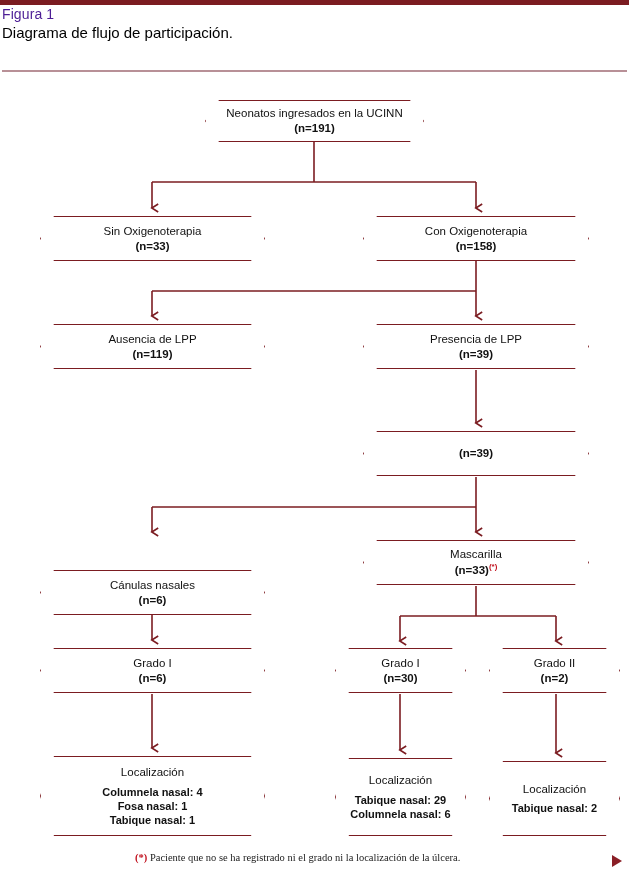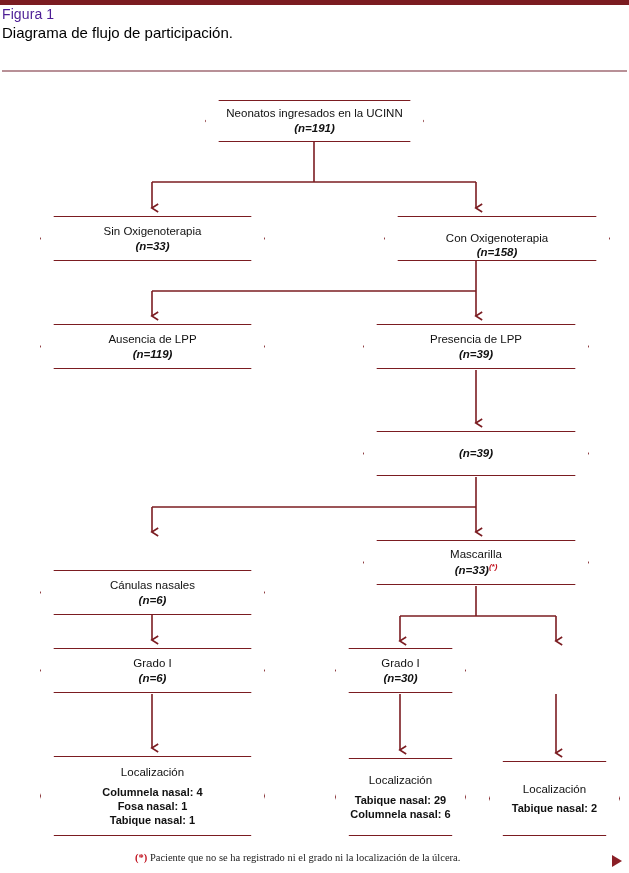--- a/index.html
+++ b/index.html
@@ -52,21 +52,20 @@
     text-align:center;
     line-height:1.28;
   }
   .node-title{
     font-size:11.5px;font-weight:400;color:#111111;
     white-space:nowrap;
   }
   .node-count{
     font-size:11.5px;font-weight:700;color:#111111;
     white-space:nowrap;
-    font-style:italic;
   }
   .node-line{
     font-size:11px;font-weight:700;color:#111111;
     white-space:nowrap;
   }
   .node-loc-title{
     font-size:11.5px;font-weight:400;color:#111111;
     white-space:nowrap;margin-bottom:5px;
   }
   .sup-star{
@@ -142,21 +141,21 @@
   <div class="node" style="left:205px;top:100px;width:219px;height:42px;">
     <div class="node-title">Neonatos ingresados en la UCINN</div>
     <div class="node-count">(n=191)</div>
   </div>
 
   <div class="node" style="left:40px;top:216px;width:225px;height:45px;">
     <div class="node-title">Sin Oxigenoterapia</div>
     <div class="node-count">(n=33)</div>
   </div>
 
-  <div class="node" style="left:384px;top:216px;width:226px;height:45px;justify-content:flex-end;">
+  <div class="node" style="left:363px;top:216px;width:226px;height:45px;">
     <div class="node-title">Con Oxigenoterapia</div>
     <div class="node-count">(n=158)</div>
   </div>
 
   <div class="node" style="left:40px;top:324px;width:225px;height:45px;">
     <div class="node-title">Ausencia de LPP</div>
     <div class="node-count">(n=119)</div>
   </div>
 
   <div class="node" style="left:363px;top:324px;width:226px;height:45px;">
@@ -181,20 +180,24 @@
   <div class="node" style="left:40px;top:648px;width:225px;height:45px;">
     <div class="node-title">Grado I</div>
     <div class="node-count">(n=6)</div>
   </div>
 
   <div class="node" style="left:335px;top:648px;width:131px;height:45px;">
     <div class="node-title">Grado I</div>
     <div class="node-count">(n=30)</div>
   </div>
 
+  <div class="node" style="left:489px;top:648px;width:131px;height:45px;">
+    <div class="node-title">Grado II</div>
+    <div class="node-count">(n=2)</div>
+  </div>
 
   <div class="node" style="left:40px;top:756px;width:225px;height:80px;">
     <div class="node-loc-title">Localización</div>
     <div class="node-line">Columnela nasal: 4</div>
     <div class="node-line">Fosa nasal: 1</div>
     <div class="node-line">Tabique nasal: 1</div>
   </div>
 
   <div class="node" style="left:335px;top:758px;width:131px;height:78px;">
     <div class="node-loc-title">Localización</div>

